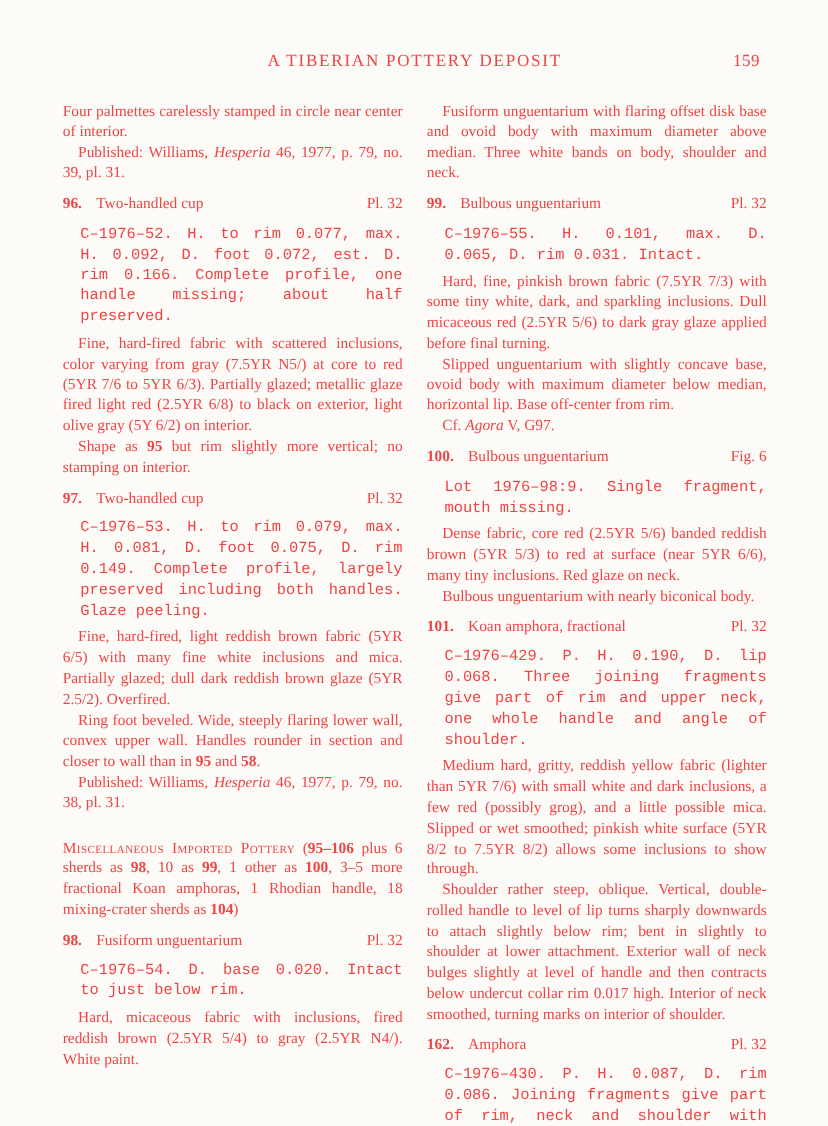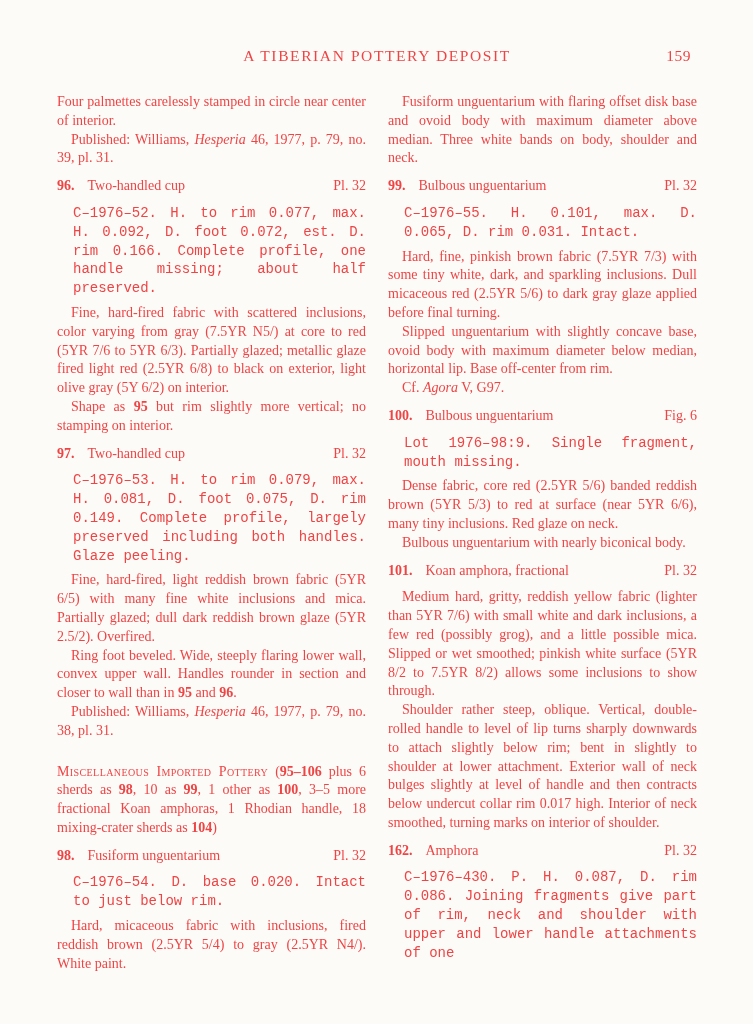--- a/index.html
+++ b/index.html
@@ -50,21 +50,21 @@
         <p class="para meas"><span>C–1976–52. H. to rim 0.077, max. H. 0.092, D. foot 0.072, est. D. rim 0.166. Complete profile, one handle missing; about half preserved.</span></p>
         <p class="para ind"><span>Fine, hard-fired fabric with scattered inclusions, color varying from gray (7.5YR N5/) at core to red (5YR 7/6 to 5YR 6/3). Partially glazed; metallic glaze fired light red (2.5YR 6/8) to black on exterior, light olive gray (5Y 6/2) on interior.</span></p>
         <p class="para ind"><span>Shape as </span><span class="bd">95</span><span> but rim slightly more vertical; no stamping on interior.</span></p>
         <div class="entry">
           <span class="entry-num">97.</span>
           <span class="entry-title">Two-handled cup</span>
           <span class="entry-ref">Pl. 32</span>
         </div>
         <p class="para meas"><span>C–1976–53. H. to rim 0.079, max. H. 0.081, D. foot 0.075, D. rim 0.149. Complete profile, largely preserved including both handles. Glaze peeling.</span></p>
         <p class="para ind"><span>Fine, hard-fired, light reddish brown fabric (5YR 6/5) with many fine white inclusions and mica. Partially glazed; dull dark reddish brown glaze (5YR 2.5/2). Overfired.</span></p>
-        <p class="para ind"><span>Ring foot beveled. Wide, steeply flaring lower wall, convex upper wall. Handles rounder in section and closer to wall than in </span><span class="bd">95</span><span> and </span><span class="bd">96</span><span>.</span></p>
+        <p class="para ind"><span>Ring foot beveled. Wide, steeply flaring lower wall, convex upper wall. Handles rounder in section and closer to wall than in </span><span class="bd">95</span><span> and </span><span class="bd">58</span><span>.</span></p>
         <p class="para ind"><span>Published: Williams, </span><span class="it">Hesperia</span><span> 46, 1977, p. 79, no. 38, pl. 31.</span></p>
         <p class="para section"><span class="sc">Miscellaneous Imported Pottery</span><span> (</span><span class="bd">95–106</span><span> plus 6 sherds as </span><span class="bd">98</span><span>, 10 as </span><span class="bd">99</span><span>, 1 other as </span><span class="bd">100</span><span>, 3–5 more fractional Koan amphoras, 1 Rhodian handle, 18 mixing-crater sherds as </span><span class="bd">104</span><span>)</span></p>
         <div class="entry">
           <span class="entry-num">98.</span>
           <span class="entry-title">Fusiform unguentarium</span>
           <span class="entry-ref">Pl. 32</span>
         </div>
         <p class="para meas"><span>C–1976–54. D. base 0.020. Intact to just below rim.</span></p>
         <p class="para ind"><span>Hard, micaceous fabric with inclusions, fired reddish brown (2.5YR 5/4) to gray (2.5YR N4/). White paint.</span></p>
       </section>
@@ -85,20 +85,21 @@
           <span class="entry-ref">Fig. 6</span>
         </div>
         <p class="para meas"><span>Lot 1976–98:9. Single fragment, mouth missing.</span></p>
         <p class="para ind"><span>Dense fabric, core red (2.5YR 5/6) banded reddish brown (5YR 5/3) to red at surface (near 5YR 6/6), many tiny inclusions. Red glaze on neck.</span></p>
         <p class="para ind"><span>Bulbous unguentarium with nearly biconical body.</span></p>
         <div class="entry">
           <span class="entry-num">101.</span>
           <span class="entry-title">Koan amphora, fractional</span>
           <span class="entry-ref">Pl. 32</span>
         </div>
+        <p class="para meas"><span>C–1976–429. P. H. 0.190, D. lip 0.068. Three joining fragments give part of rim and upper neck, one whole handle and angle of shoulder.</span></p>
         <p class="para ind"><span>Medium hard, gritty, reddish yellow fabric (lighter than 5YR 7/6) with small white and dark inclusions, a few red (possibly grog), and a little possible mica. Slipped or wet smoothed; pinkish white surface (5YR 8/2 to 7.5YR 8/2) allows some inclusions to show through.</span></p>
         <p class="para ind"><span>Shoulder rather steep, oblique. Vertical, double-rolled handle to level of lip turns sharply downwards to attach slightly below rim; bent in slightly to shoulder at lower attachment. Exterior wall of neck bulges slightly at level of handle and then contracts below undercut collar rim 0.017 high. Interior of neck smoothed, turning marks on interior of shoulder.</span></p>
         <div class="entry">
           <span class="entry-num">162.</span>
           <span class="entry-title">Amphora</span>
           <span class="entry-ref">Pl. 32</span>
         </div>
         <p class="para meas"><span>C–1976–430. P. H. 0.087, D. rim 0.086. Joining fragments give part of rim, neck and shoulder with upper and lower handle attachments of one</span></p>
       </section>
   </main>

